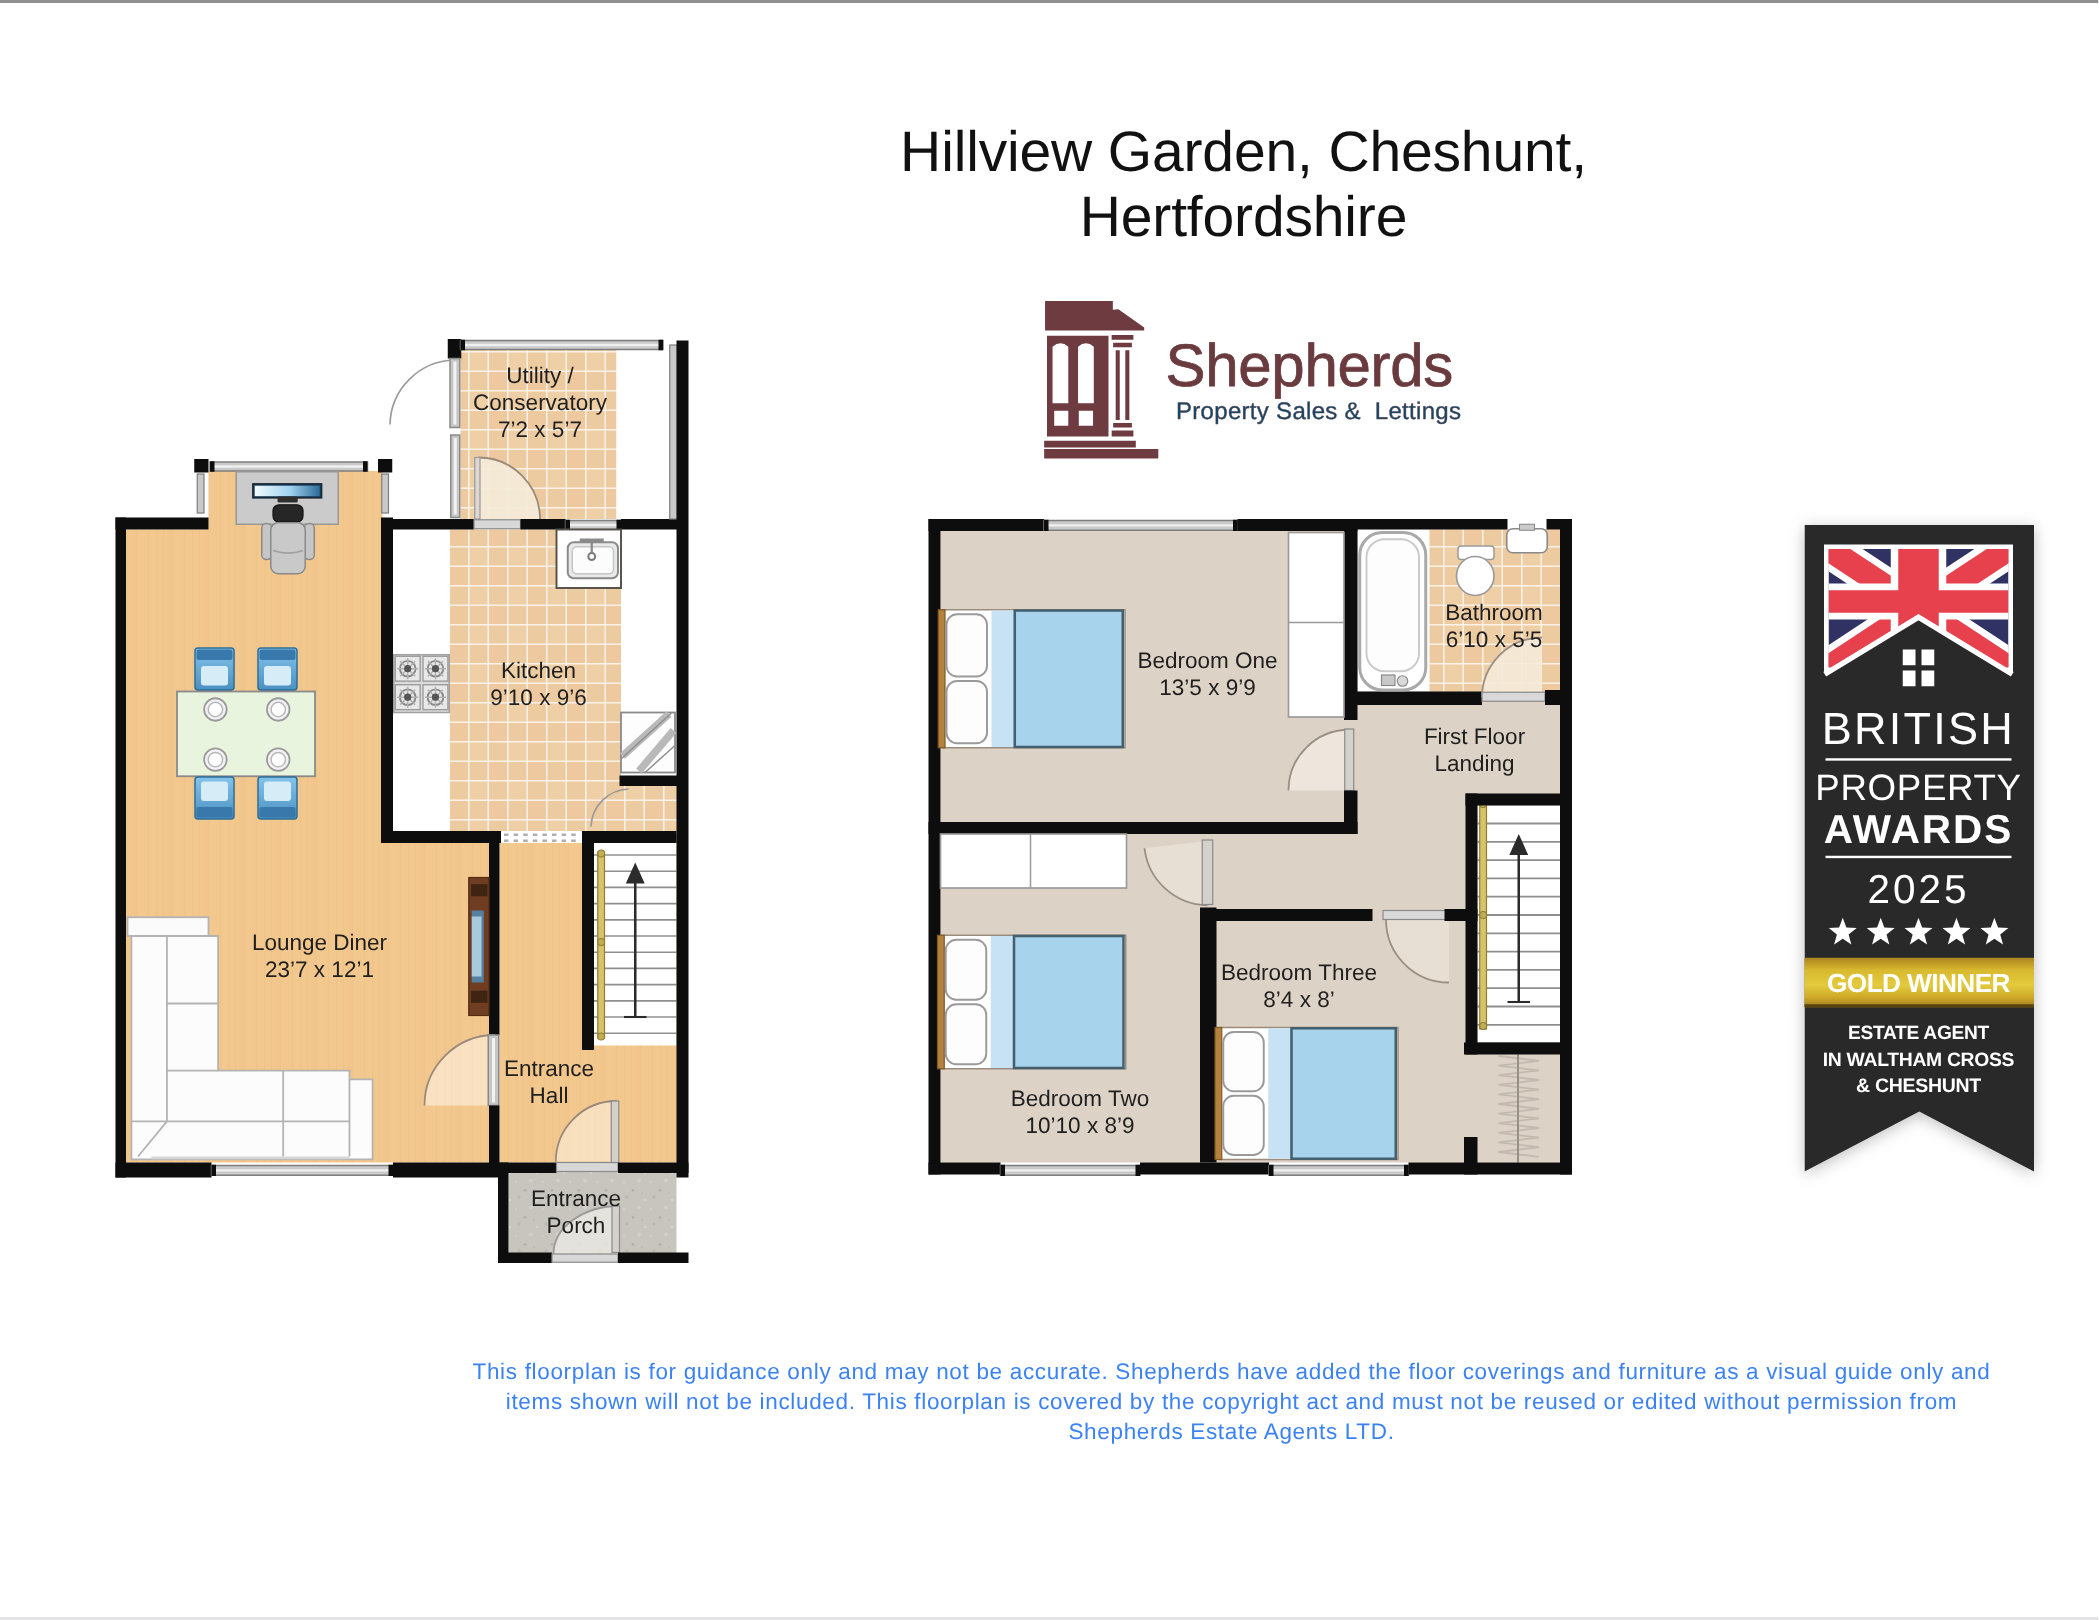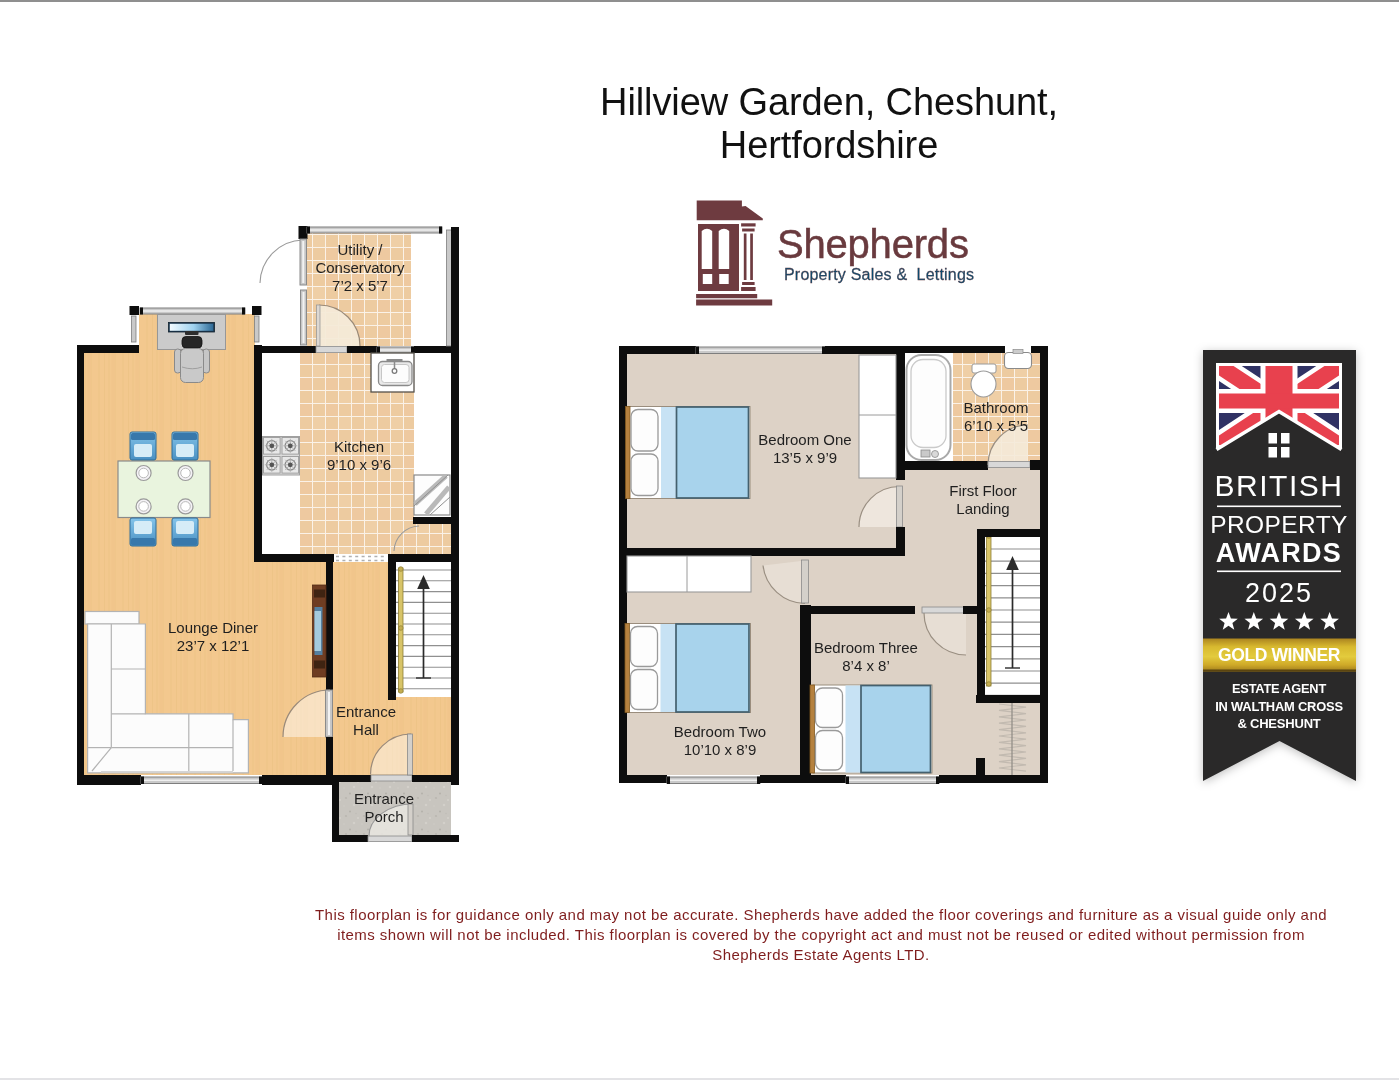--- a/index.html
+++ b/index.html
@@ -2,21 +2,21 @@
 <html><head>
 <meta charset="utf-8">
 <style>
 html,body{margin:0;padding:0;}
 .page{position:relative;width:1399px;height:1080px;background:#ffffff;font-family:"Liberation Sans",sans-serif;overflow:hidden;padding-left:14px;}
 .toprule{position:absolute;left:0;top:0;width:1399px;height:2px;background:#8f8f8f;}
 .botrule{position:absolute;left:0;top:1078px;width:1399px;height:2px;background:#e3e3e6;}
 .title{position:absolute;left:379px;top:81px;width:900px;text-align:center;font-size:38px;letter-spacing:-0.1px;color:#111;line-height:43px;}
 .shep{position:absolute;left:777px;top:222px;color:#693a3e;font-size:40px;letter-spacing:-0.2px;-webkit-text-stroke:0.5px #693a3e;}
 .shepsub{position:absolute;left:784px;top:266px;color:#0c4a6e;font-size:16px;letter-spacing:0.2px;-webkit-text-stroke:0.3px #6d4146;}
-.disc{position:absolute;left:271px;top:905px;width:1100px;text-align:center;font-size:15px;letter-spacing:0.45px;color:#7f1d1d;line-height:20px;}
+.disc{position:absolute;left:271px;top:905px;width:1100px;text-align:center;font-size:15px;letter-spacing:0.45px;color:#3b82f6;line-height:20px;}
 .ribbon{position:absolute;left:1203px;top:350px;filter:drop-shadow(0 2px 5px rgba(0,0,0,0.25));}
 svg text{font-family:"Liberation Sans",sans-serif;}
 </style>
 </head>
 <body>
 <div class="page">
 
 <div class="toprule"></div>
 
 <div class="botrule"></div>

